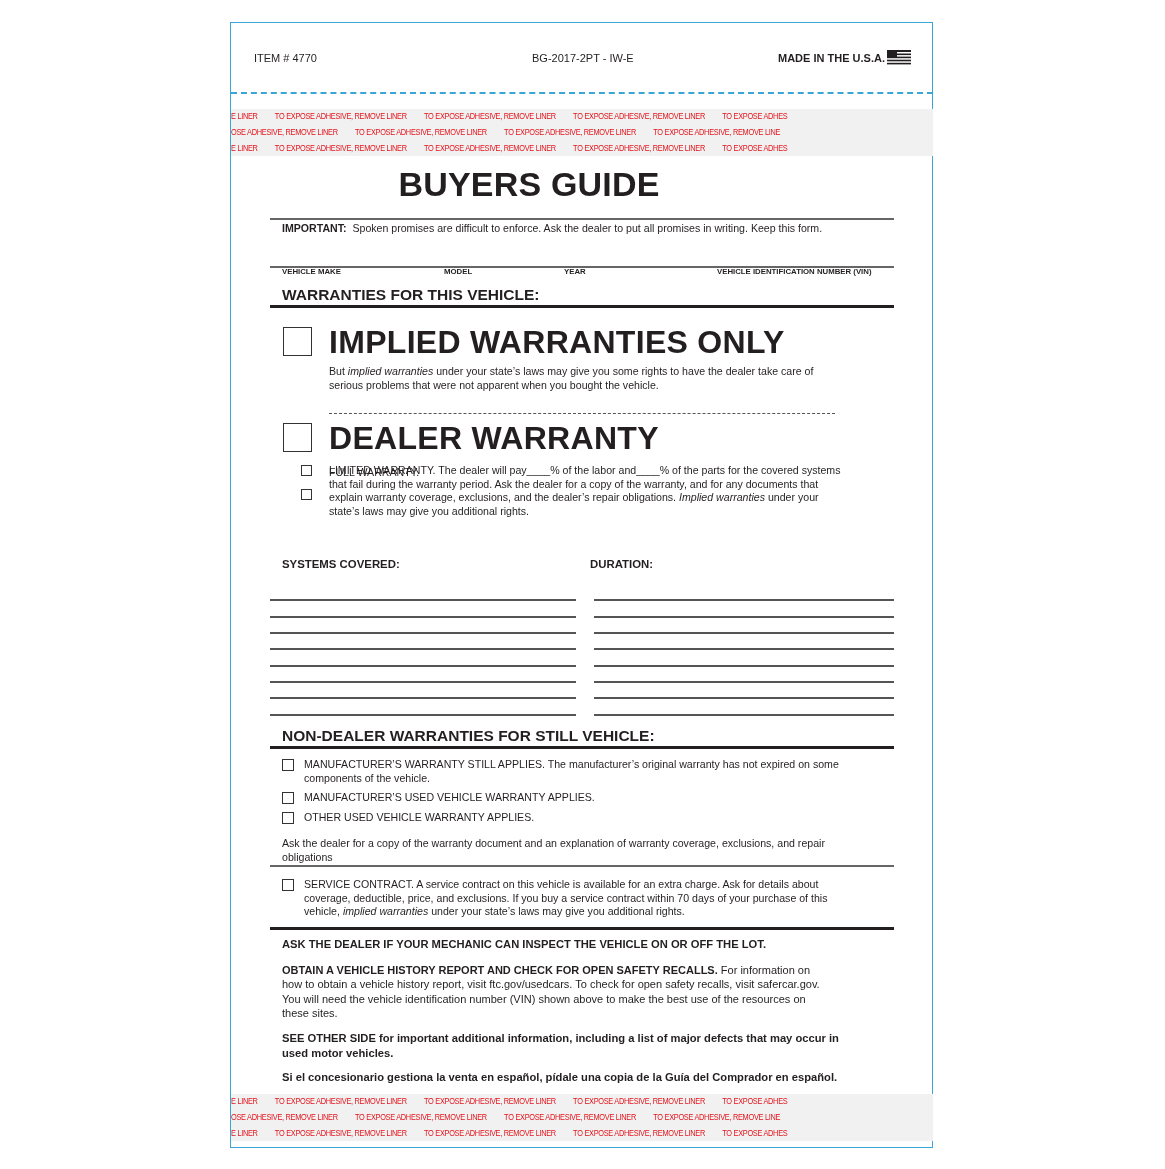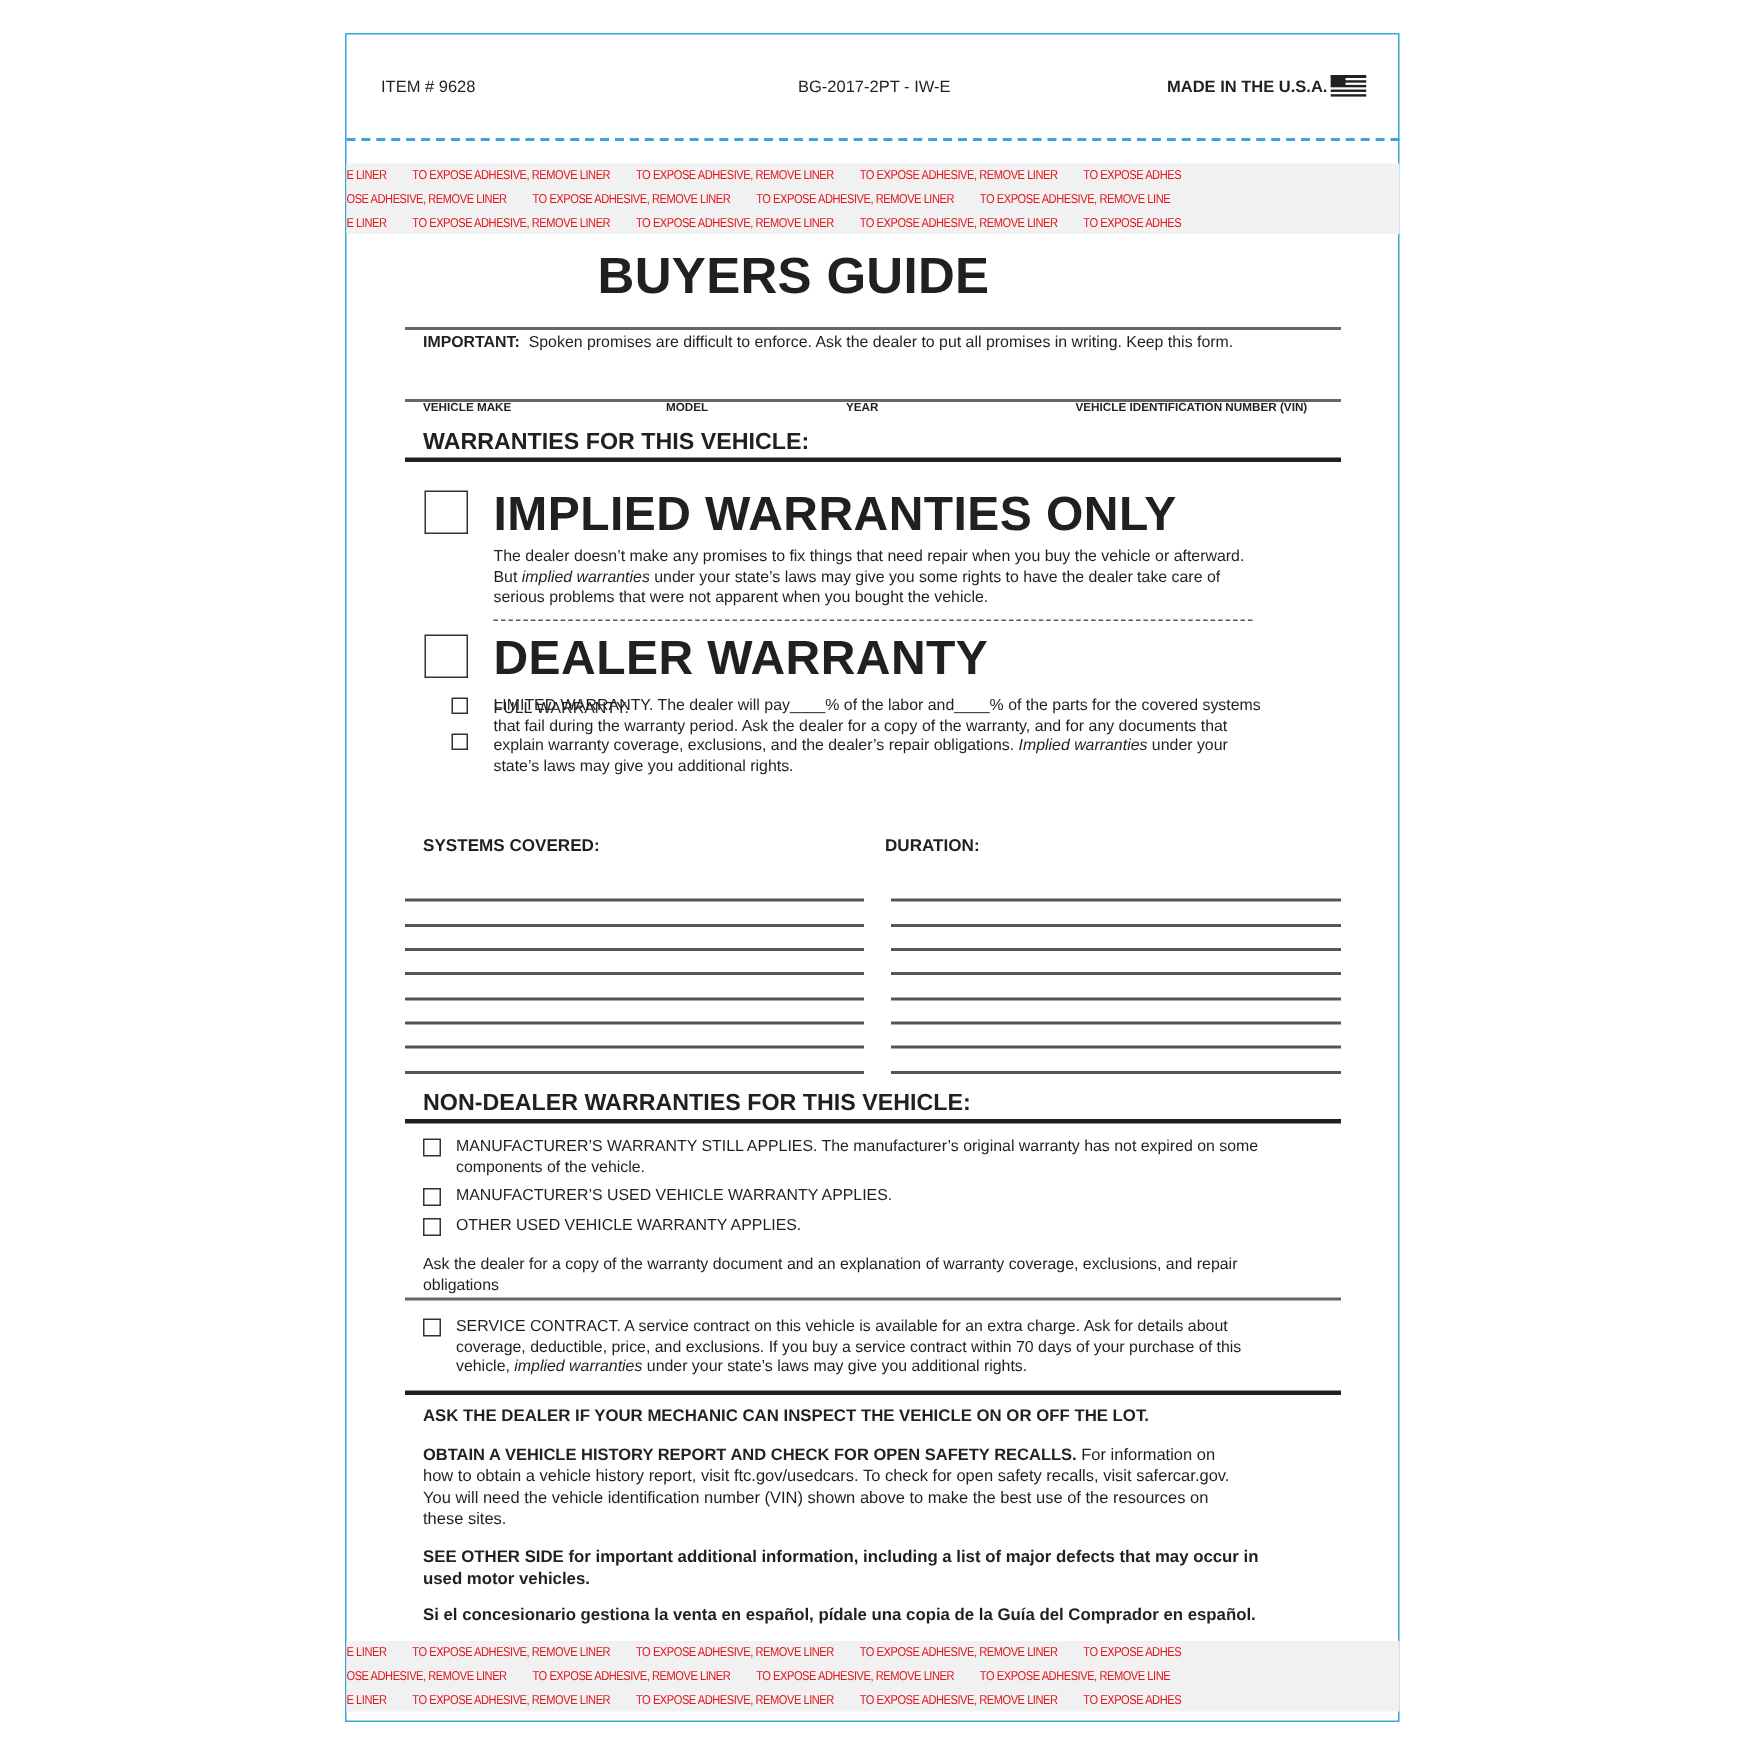--- a/index.html
+++ b/index.html
@@ -24,21 +24,21 @@
   .bold { font-weight:bold; }
   .field-lbl { position:absolute; top:267px; font-size:7.8px; font-weight:bold;text-align:right; }
   .wline { position:absolute; height:2px; background:#555; }
   .flag { position:absolute; left:887px; top:50px; width:24px; height:16px; }
 </style>
 </head>
 <body>
 
 <div class="sheet"></div>
 
-<div class="hdr-text" style="left:254px;">ITEM # 9628</div>
+<div class="hdr-text" style="left:254px;">ITEM # 4770</div>
 <div class="hdr-text" style="left:532px;">BG-2017-2PT - IW-E</div>
 <div class="hdr-text bold" style="left:778px;">MADE IN THE U.S.A.</div>
 <svg class="flag" viewBox="0 0 24 16">
   <rect x="0" y="0" width="24" height="16" fill="#fff"></rect>
   <rect x="0" y="0" width="24" height="2" fill="#231f20"></rect>
   <rect x="0" y="3.5" width="24" height="1.6" fill="#231f20"></rect>
   <rect x="0" y="6.6" width="24" height="1.6" fill="#231f20"></rect>
   <rect x="0" y="9.7" width="24" height="1.6" fill="#231f20"></rect>
   <rect x="0" y="12.8" width="24" height="1.6" fill="#231f20"></rect>
   <rect x="0" y="0" width="10" height="8" fill="#231f20"></rect>
@@ -70,21 +70,20 @@
 <div class="field-lbl" style="left:444px;">MODEL</div>
 <div class="field-lbl" style="left:564px;">YEAR</div>
 <div class="field-lbl" style="left:717px;">VEHICLE IDENTIFICATION NUMBER (VIN)</div>
 
 <div class="sec" style="left:282px;top:286px;">WARRANTIES FOR THIS VEHICLE:</div>
 <div class="rule" style="top:305px;height:3px;background:#231f20;"></div>
 
 <div class="box" style="left:283px;top:327px;width:29px;height:29px;"></div>
 <div class="big" style="left:329px;top:324px;">IMPLIED WARRANTIES ONLY</div>
 <div class="txt" style="left:329px;top:365px;">
-  <div>The dealer doesn’t make any promises to fix things that need repair when you buy the vehicle or afterward.</div>
   <div><span>But </span><i>implied warranties</i><span> under your state’s laws may give you some rights to have the dealer take care of</span></div>
   <div>serious problems that were not apparent when you bought the vehicle.</div>
 </div>
 <div class="abs" style="left:329px;top:413px;width:506px;border-top:1.3px dashed #555;"></div>
 
 <div class="box" style="left:283px;top:423px;width:29px;height:29px;"></div>
 <div class="big" style="left:329px;top:420px;">DEALER WARRANTY</div>
 
 <div class="box" style="left:301px;top:465px;width:11px;height:11px;border-width:1.2px;"></div>
 <div class="txt" style="left:329px;top:466px;">FULL WARRANTY.</div>
@@ -114,21 +113,21 @@
   <div class="wline" style="left:594px;width:300px;top:599px;"></div>
   <div class="wline" style="left:594px;width:300px;top:616px;"></div>
   <div class="wline" style="left:594px;width:300px;top:632px;"></div>
   <div class="wline" style="left:594px;width:300px;top:648px;"></div>
   <div class="wline" style="left:594px;width:300px;top:665px;"></div>
   <div class="wline" style="left:594px;width:300px;top:681px;"></div>
   <div class="wline" style="left:594px;width:300px;top:697px;"></div>
   <div class="wline" style="left:594px;width:300px;top:714px;"></div>
 </div>
 
-<div class="sec" style="left:282px;top:727px;">NON-DEALER WARRANTIES FOR THIS VEHICLE:</div>
+<div class="sec" style="left:282px;top:727px;">NON-DEALER WARRANTIES FOR STILL VEHICLE:</div>
 <div class="rule" style="top:746px;height:3px;background:#231f20;"></div>
 
 <div class="box" style="left:282px;top:759px;width:12px;height:12px;border-width:1.2px;"></div>
 <div class="txt" style="left:304px;top:758px;">
   <div>MANUFACTURER’S WARRANTY STILL APPLIES.  The manufacturer’s original warranty has not expired on some</div>
   <div>components of the vehicle.</div>
 </div>
 
 <div class="box" style="left:282px;top:792px;width:12px;height:12px;border-width:1.2px;"></div>
 <div class="txt" style="left:304px;top:791px;">MANUFACTURER’S USED VEHICLE WARRANTY APPLIES.</div>

